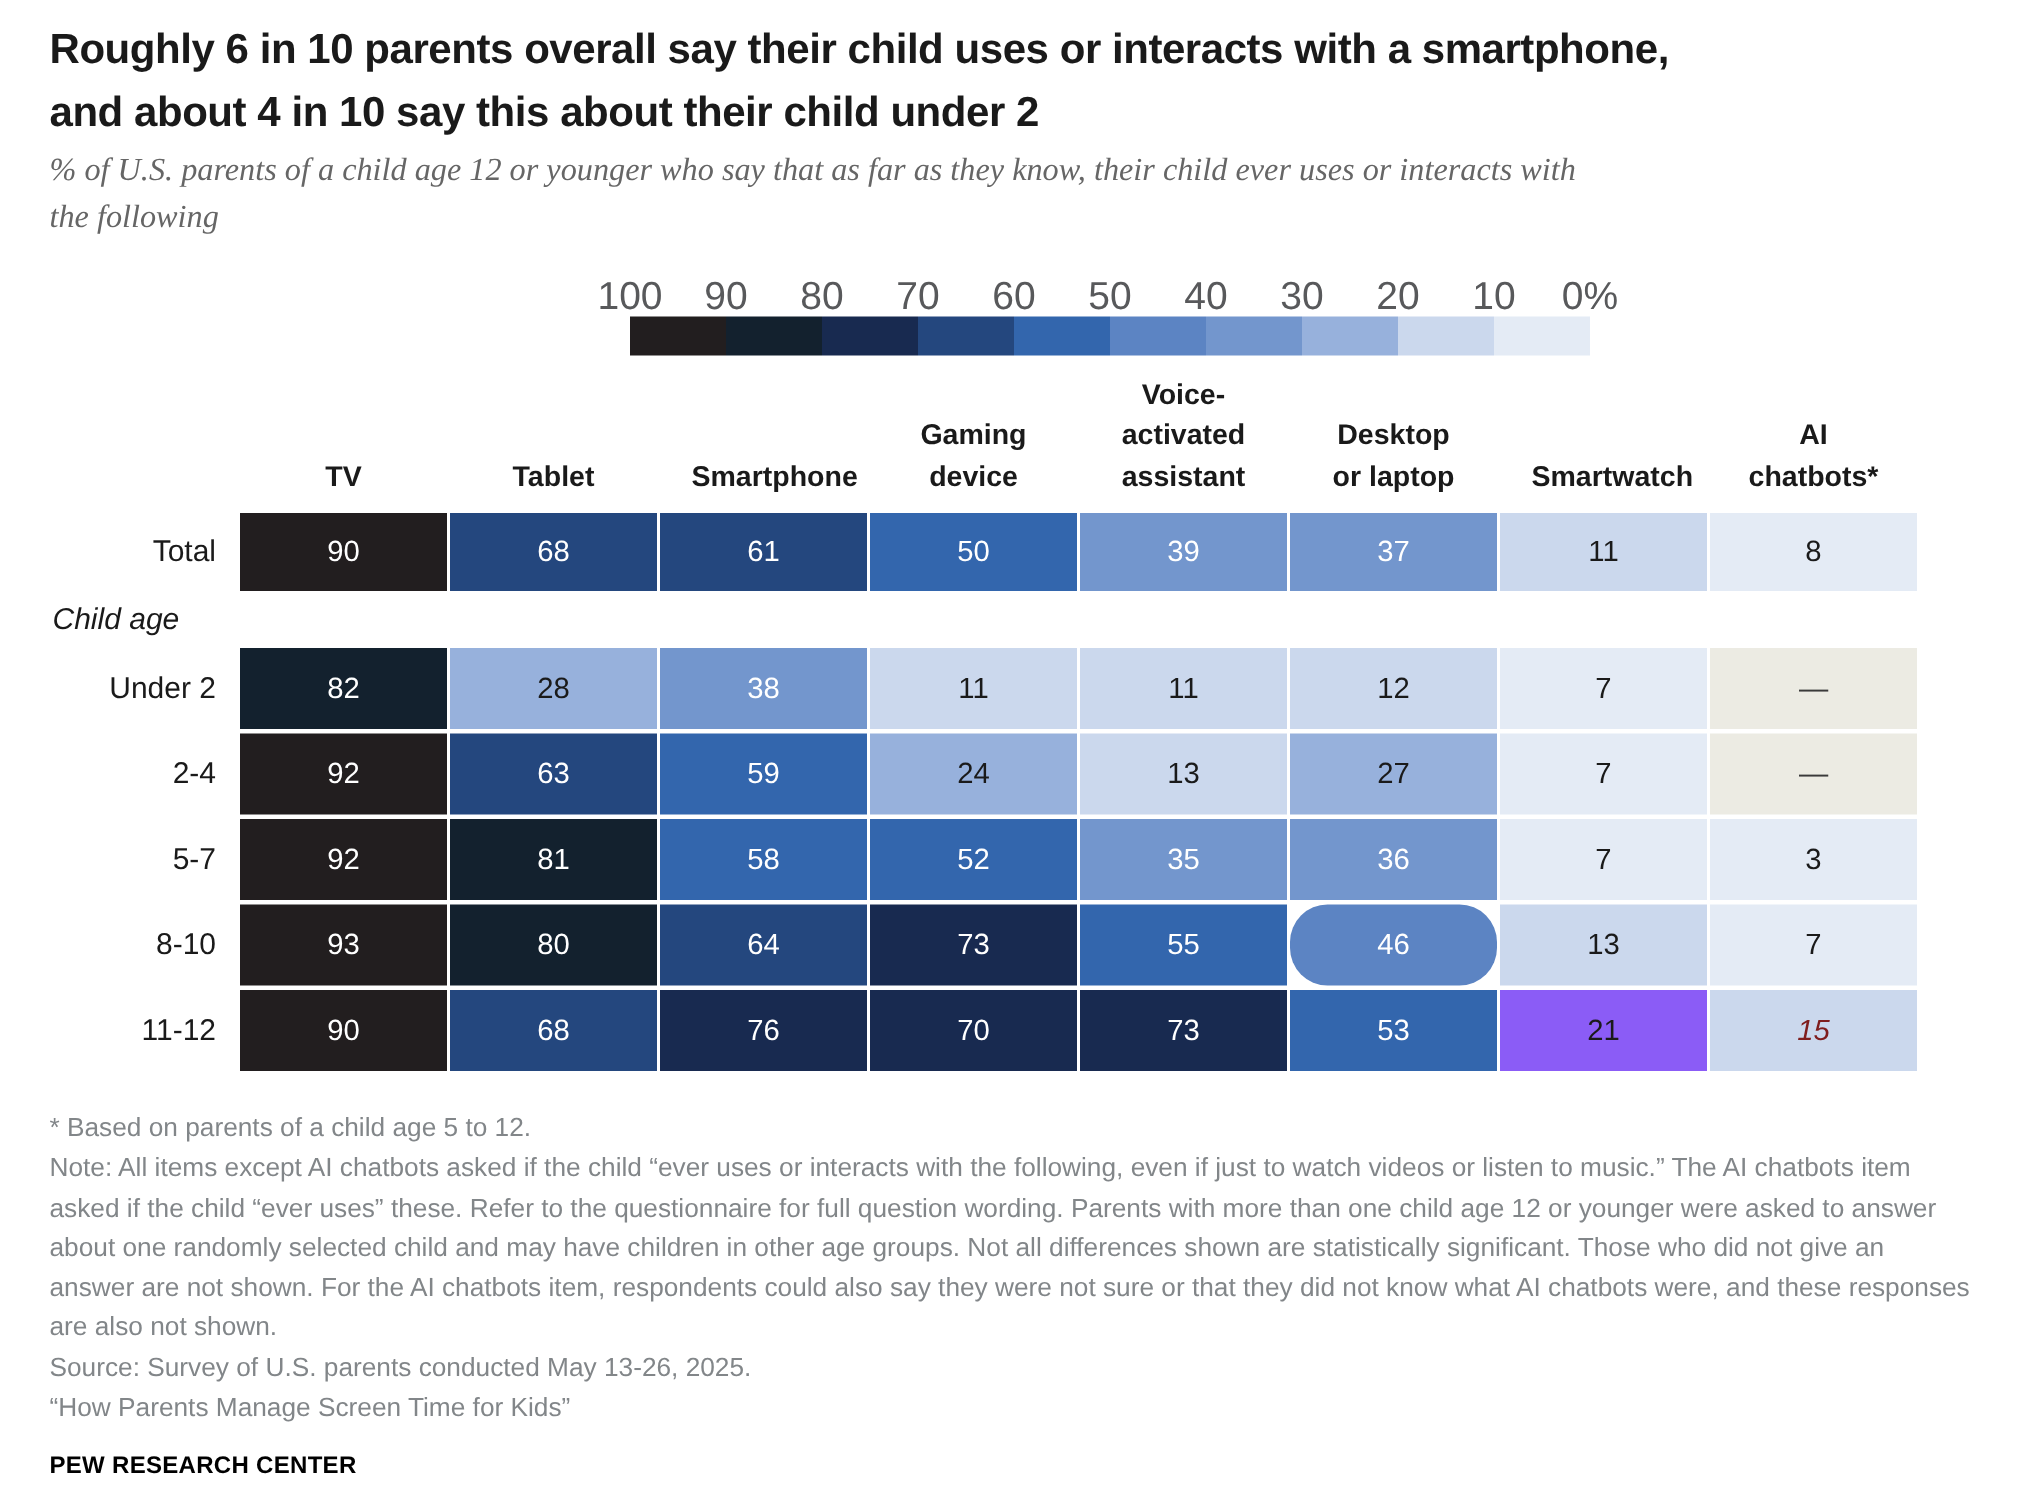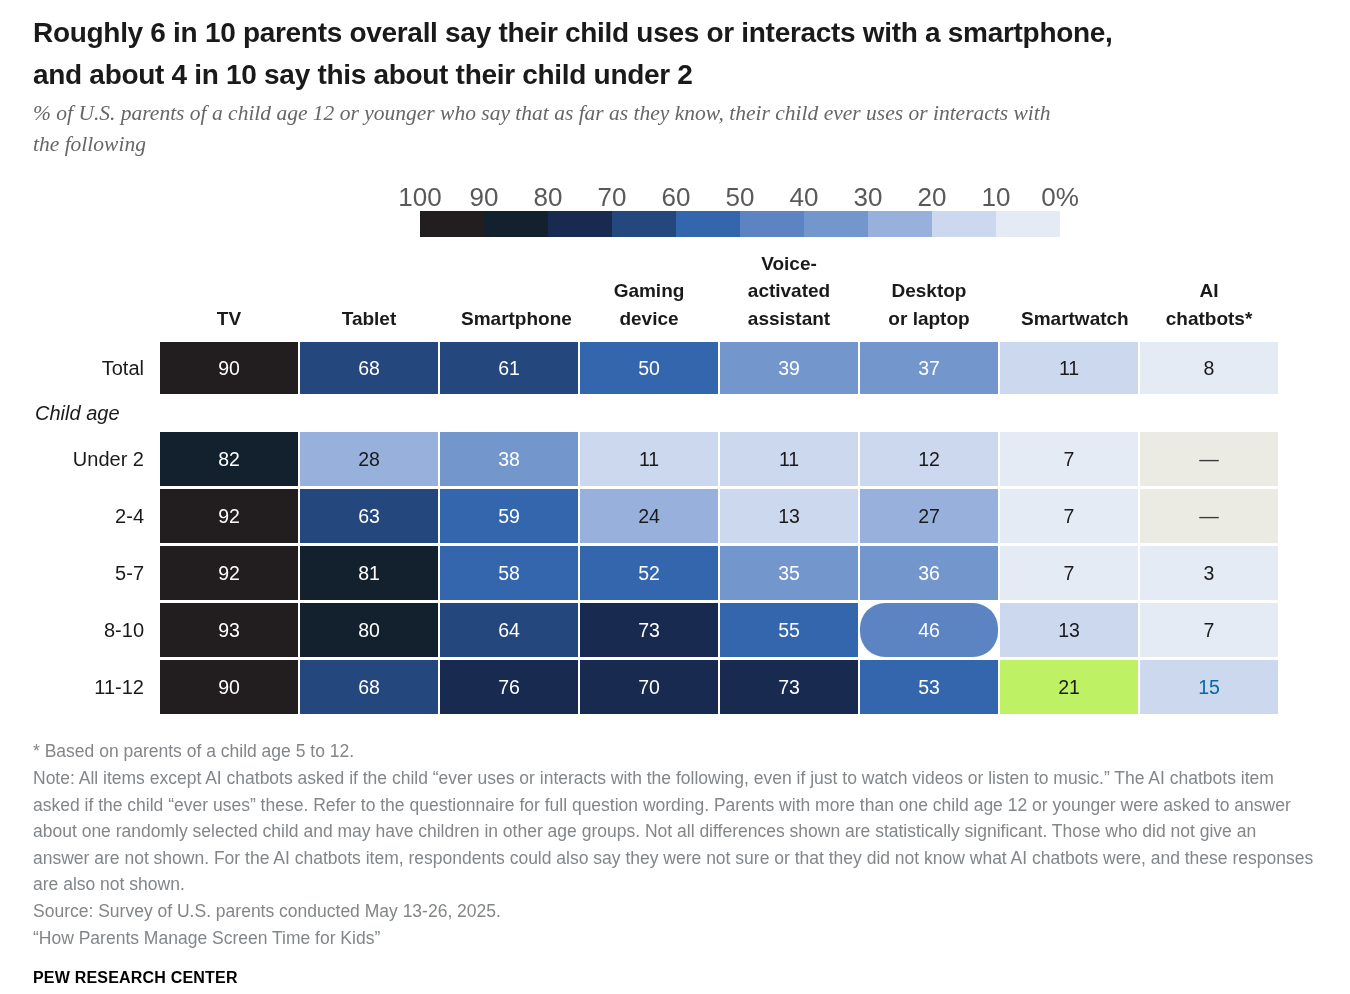--- a/index.html
+++ b/index.html
@@ -188,22 +188,22 @@
       <div class="cell" style="background: rgb(92, 132, 195); color: rgb(255, 255, 255); border-radius: 25px;">46</div>
       <div class="cell" style="background: rgb(203, 216, 237); color: rgb(26, 26, 26);">13</div>
       <div class="cell" style="background: rgb(228, 235, 245); color: rgb(26, 26, 26);">7</div>
       <div class="rlabel">11-12</div>
       <div class="cell" style="background: rgb(34, 30, 31); color: rgb(255, 255, 255);">90</div>
       <div class="cell" style="background: rgb(36, 71, 126); color: rgb(255, 255, 255);">68</div>
       <div class="cell" style="background: rgb(24, 42, 80); color: rgb(255, 255, 255);">76</div>
       <div class="cell" style="background: rgb(24, 42, 80); color: rgb(255, 255, 255);">70</div>
       <div class="cell" style="background: rgb(24, 42, 80); color: rgb(255, 255, 255);">73</div>
       <div class="cell" style="background: rgb(51, 102, 173); color: rgb(255, 255, 255);">53</div>
-      <div class="cell" style="background: #bef264; color: rgb(26, 26, 26);">21</div>
-      <div class="cell" style="background: rgb(203, 216, 237); color: #0369a1;">15</div>
+      <div class="cell" style="background: #8b5cf6; color: rgb(26, 26, 26);">21</div>
+      <div class="cell" style="background: rgb(203, 216, 237); color: #7f1d1d; font-style: italic;">15</div>
     </div>
 
   <div class="notes">
     <div>* Based on parents of a child age 5 to 12.</div>
     <div>Note: All items except AI chatbots asked if the child “ever uses or interacts with the following, even if just to watch videos or listen to music.” The AI chatbots item asked if the child “ever uses” these. Refer to the questionnaire for full question wording. Parents with more than one child age 12 or younger were asked to answer about one randomly selected child and may have children in other age groups. Not all differences shown are statistically significant. Those who did not give an answer are not shown. For the AI chatbots item, respondents could also say they were not sure or that they did not know what AI chatbots were, and these responses are also not shown.</div>
     <div>Source: Survey of U.S. parents conducted May 13-26, 2025.</div>
     <div>“How Parents Manage Screen Time for Kids”</div>
   </div>
 
   <div class="brand">PEW RESEARCH CENTER</div>

